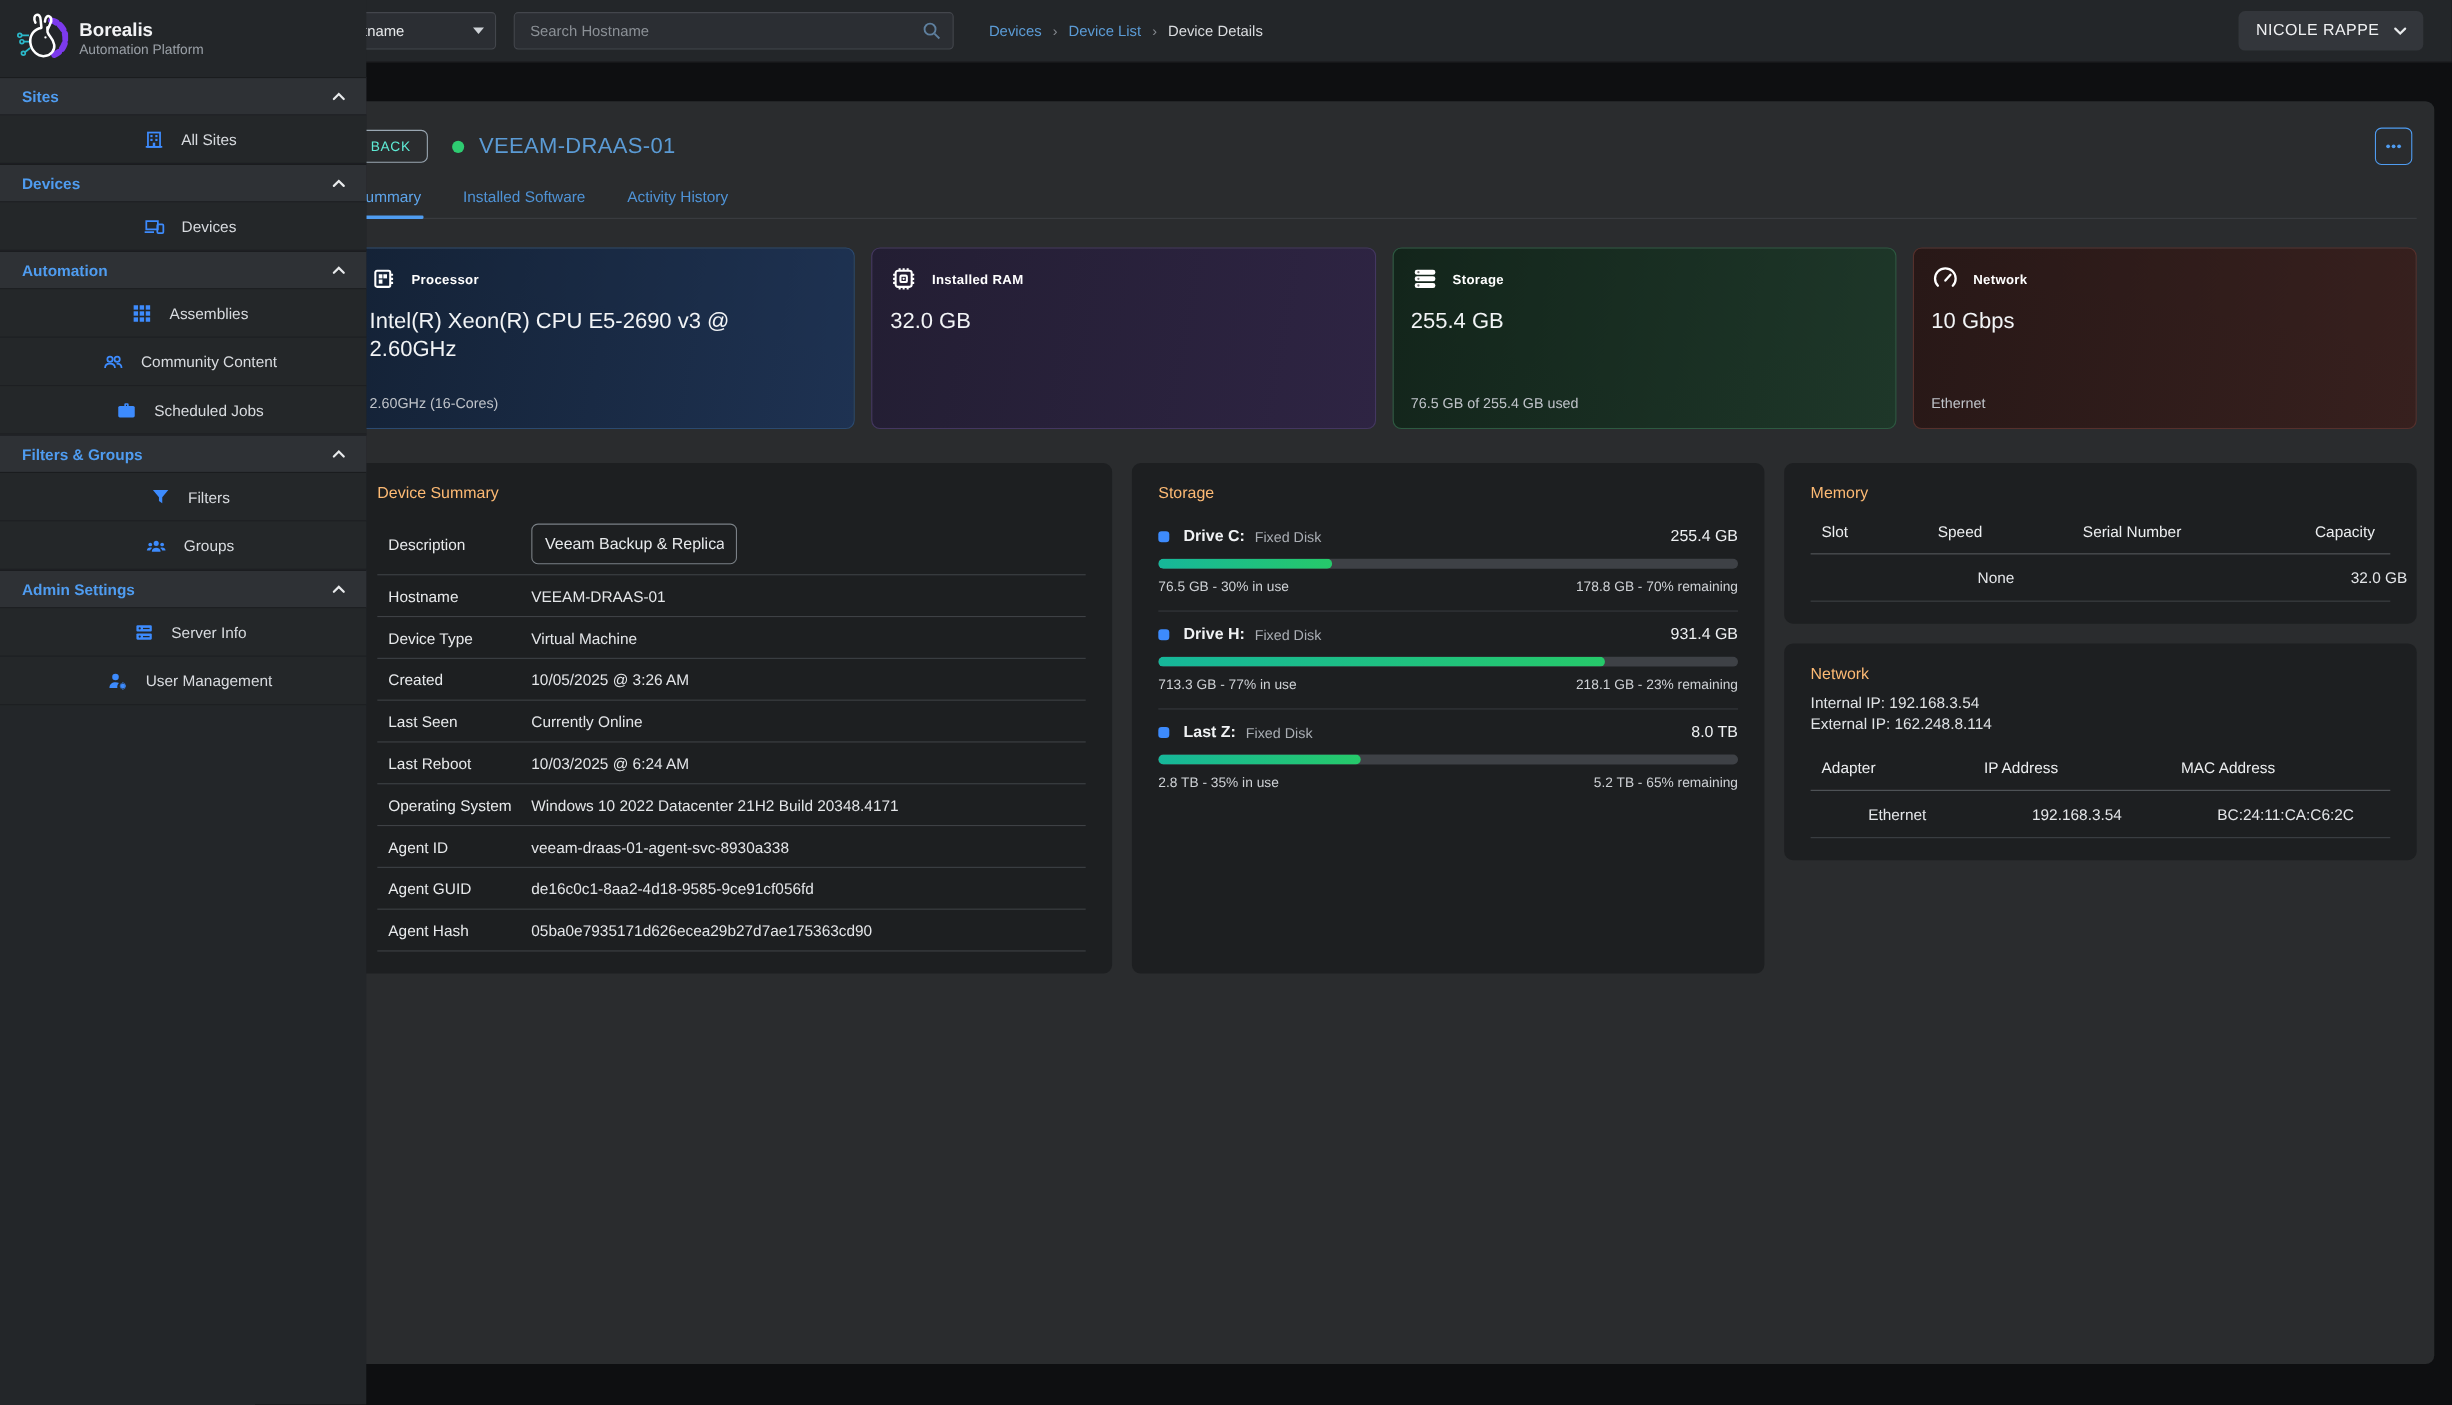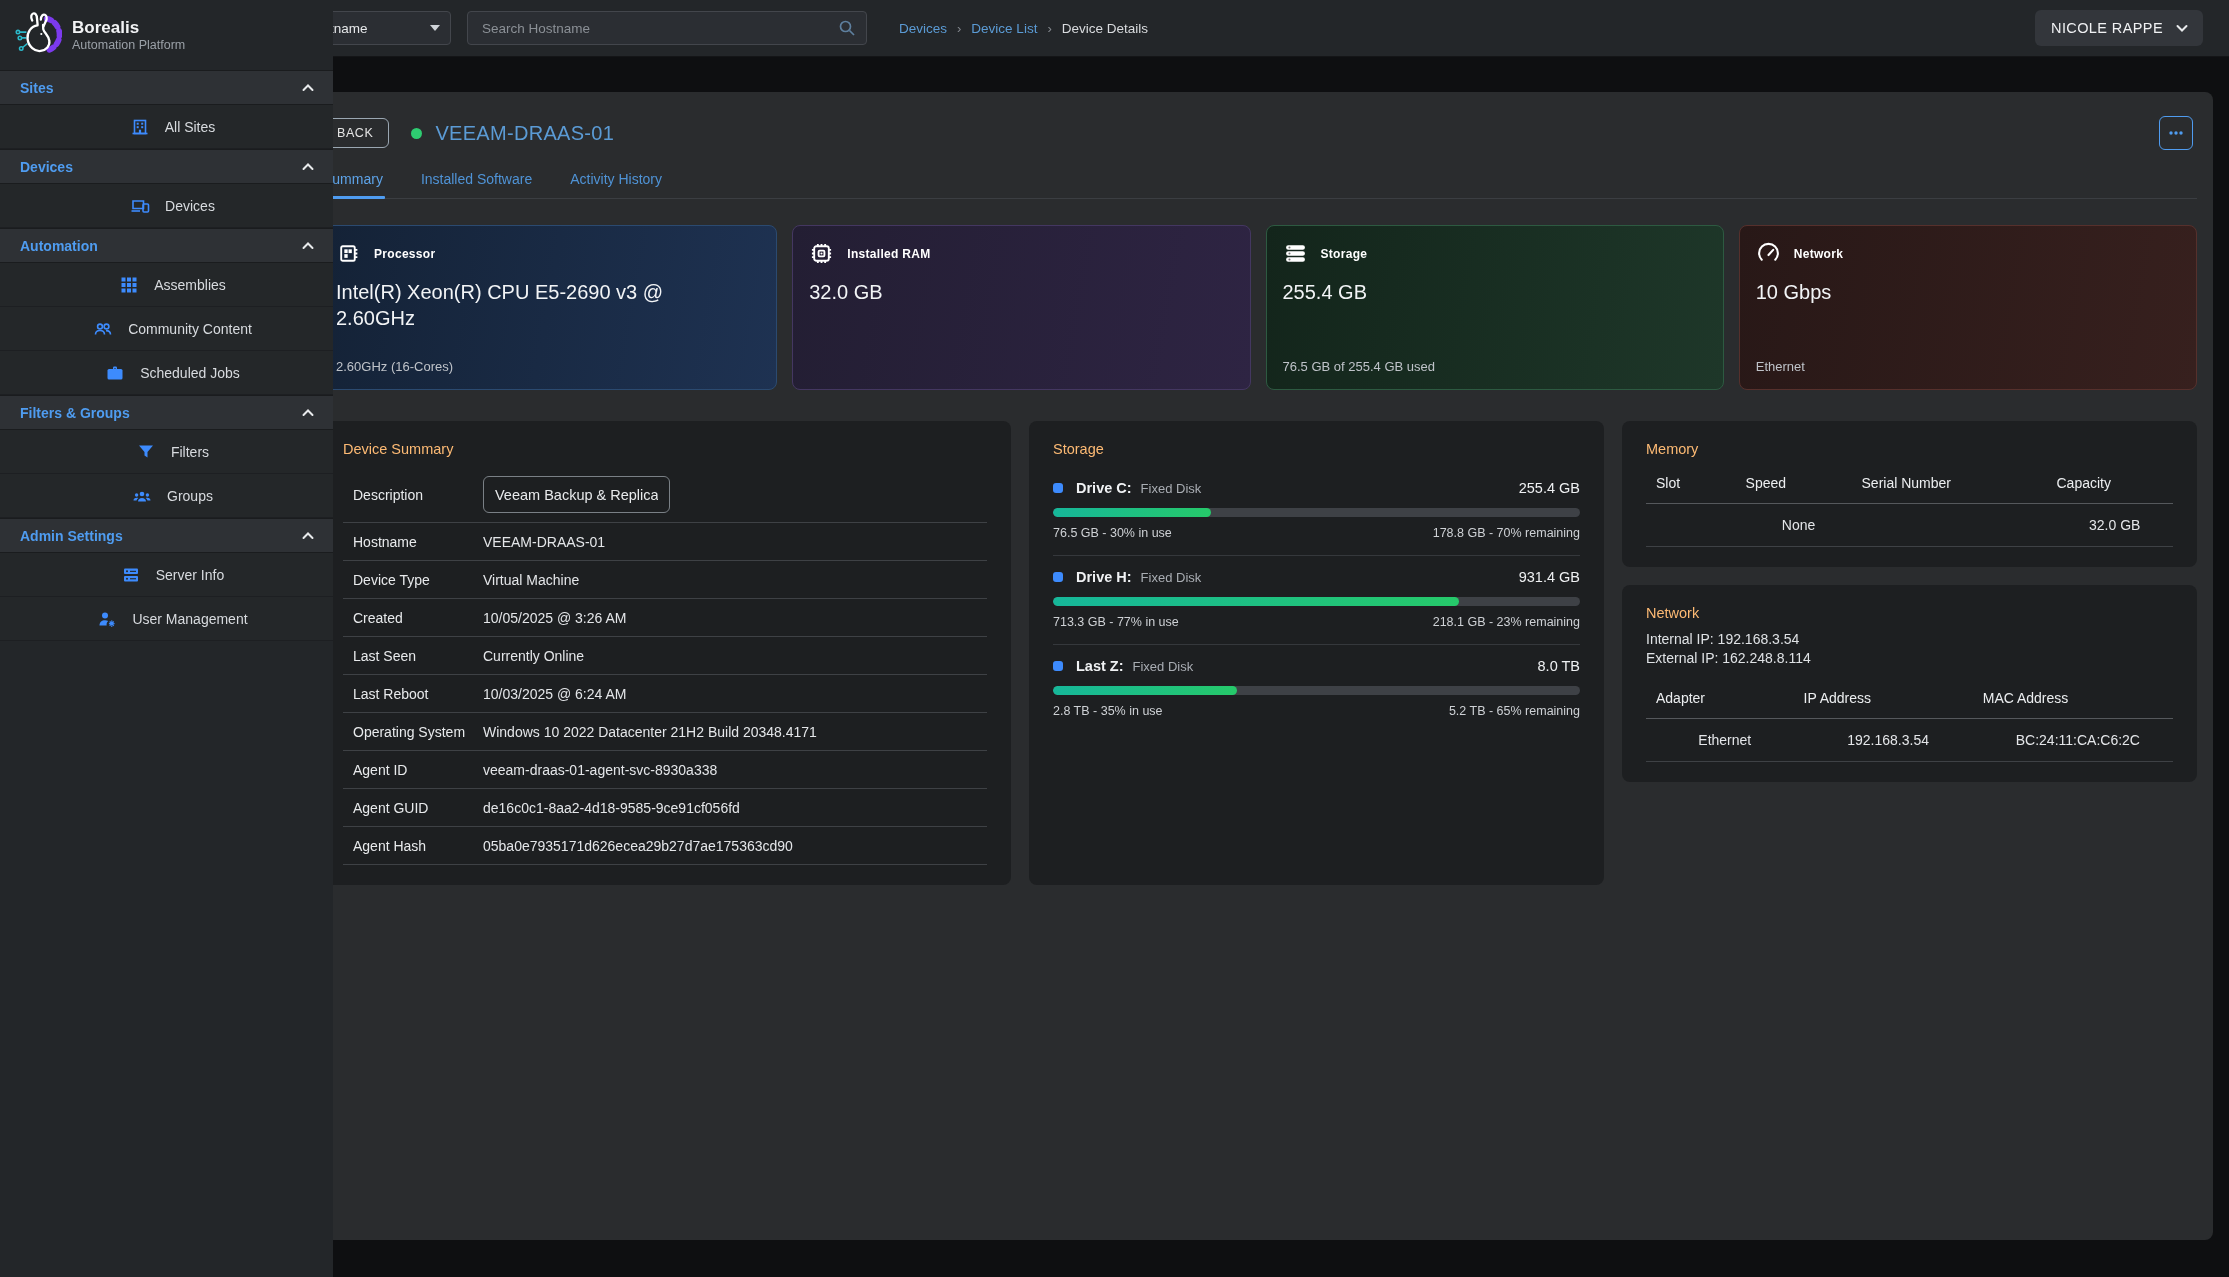--- a/index.html
+++ b/index.html
@@ -35,21 +35,21 @@
   .crumb-link { color:#5b9bd5; cursor:pointer; }
   .crumb-sep { color:#84888e; font-size:13px; }
   .crumb-current { color:#d9dbde; }
   .user-chip { margin-left:auto; margin-right:26px; height:36px; background:#33363b; border-radius:6px;
     display:flex; align-items:center; gap:12px; padding:0 14px 0 16px; font-size:14.5px; color:#f0f1f3; letter-spacing:.4px; cursor:pointer; }
   .user-chip .chev { display:flex; color:#e8eaec; }
   
   .main { position:absolute; left:283px; right:0; top:57px; bottom:0; background:#0e0f11; }
   .content-card { margin:35px 16px 0 20px; height:1148px; background:#2a2c2e; border-radius:8px; padding:15px 16px; }
   .dev-header { display:flex; align-items:center; margin:9px 4px 0 2px; }
-  .back-btn { border:1px solid #9aa7b2; border-radius:6px; background:transparent; color:#e5e5e5;
+  .back-btn { border:1px solid #9aa7b2; border-radius:6px; background:transparent; color:#5eead4;
     font-size:12.5px; letter-spacing:.6px; padding:7px 15px; font-family:inherit; cursor:pointer; }
   .status-dot { width:11px; height:11px; border-radius:50%; background:#2ecc71; margin:0 13px 0 22px; }
   .dev-title { font-size:20px; color:#5b9bd5; letter-spacing:.3px; }
   .more-btn { margin-left:auto; width:34px; height:34px; border:1px solid #4f9cf0; border-radius:6px;
     background:transparent; color:#4f9cf0; display:flex; align-items:center; justify-content:center; cursor:pointer; }
   .tabs { margin-top:21px; border-bottom:1px solid #3b3e42; display:flex; gap:38px; padding:0 4px; }
   .tab { position:relative; padding-bottom:11px; font-size:14px; color:#4f93d6; cursor:pointer; }
   .tab.active { color:#5da3e8; }
   .tab.active::after { content:""; position:absolute; left:-2px; right:-2px; bottom:-1px; height:3px; background:#4f9cf0; border-radius:1px; }
   
@@ -84,21 +84,21 @@
   .drive-name { font-weight:bold; font-size:14.5px; color:#f0f2f4; }
   .drive-type { color:#a9adb3; font-size:13px; margin-left:9px; }
   .drive-size { margin-left:auto; font-size:14.5px; color:#eef0f2; }
   .track { margin-top:12px; height:9px; border-radius:5px; background:#3e4146; overflow:hidden; }
   .fill { height:100%; border-radius:5px; background:linear-gradient(90deg,#16b79a,#26c96a); }
   .drive-stats { display:flex; justify-content:space-between; margin-top:9px; font-size:12.5px; color:#ced1d5; }
   
   .right-col { display:flex; flex-direction:column; gap:18px; align-self:start; }
   .mini-table { width:100%; }
   .mt-head, .mt-row { display:grid; align-items:center; }
-  .mem .mt-head, .mem .mt-row { grid-template-columns:17% 22% 37% 24%; }
+  .mem .mt-head, .mem .mt-row { grid-template-columns:17% 22% 37% 24%;gap:16px; }
   .net .mt-head, .net .mt-row { grid-template-columns:28% 34% 38%; }
   .mt-head { border-bottom:1px solid #55585c; font-size:14px; color:#eceef0; padding:8px 0 12px; }
   .mt-row { border-bottom:1px solid #3e4145; font-size:14px; color:#e4e6e9; padding:13px 0;text-align:center; }
   .mt-head > div, .mt-row > div { padding-left:10px; }
   .ip-line { font-size:14px; color:#dfe2e5; margin:3px 0; }
   .net-table-wrap { margin-top:16px; }
 </style>
 </head>
 <body>
 

